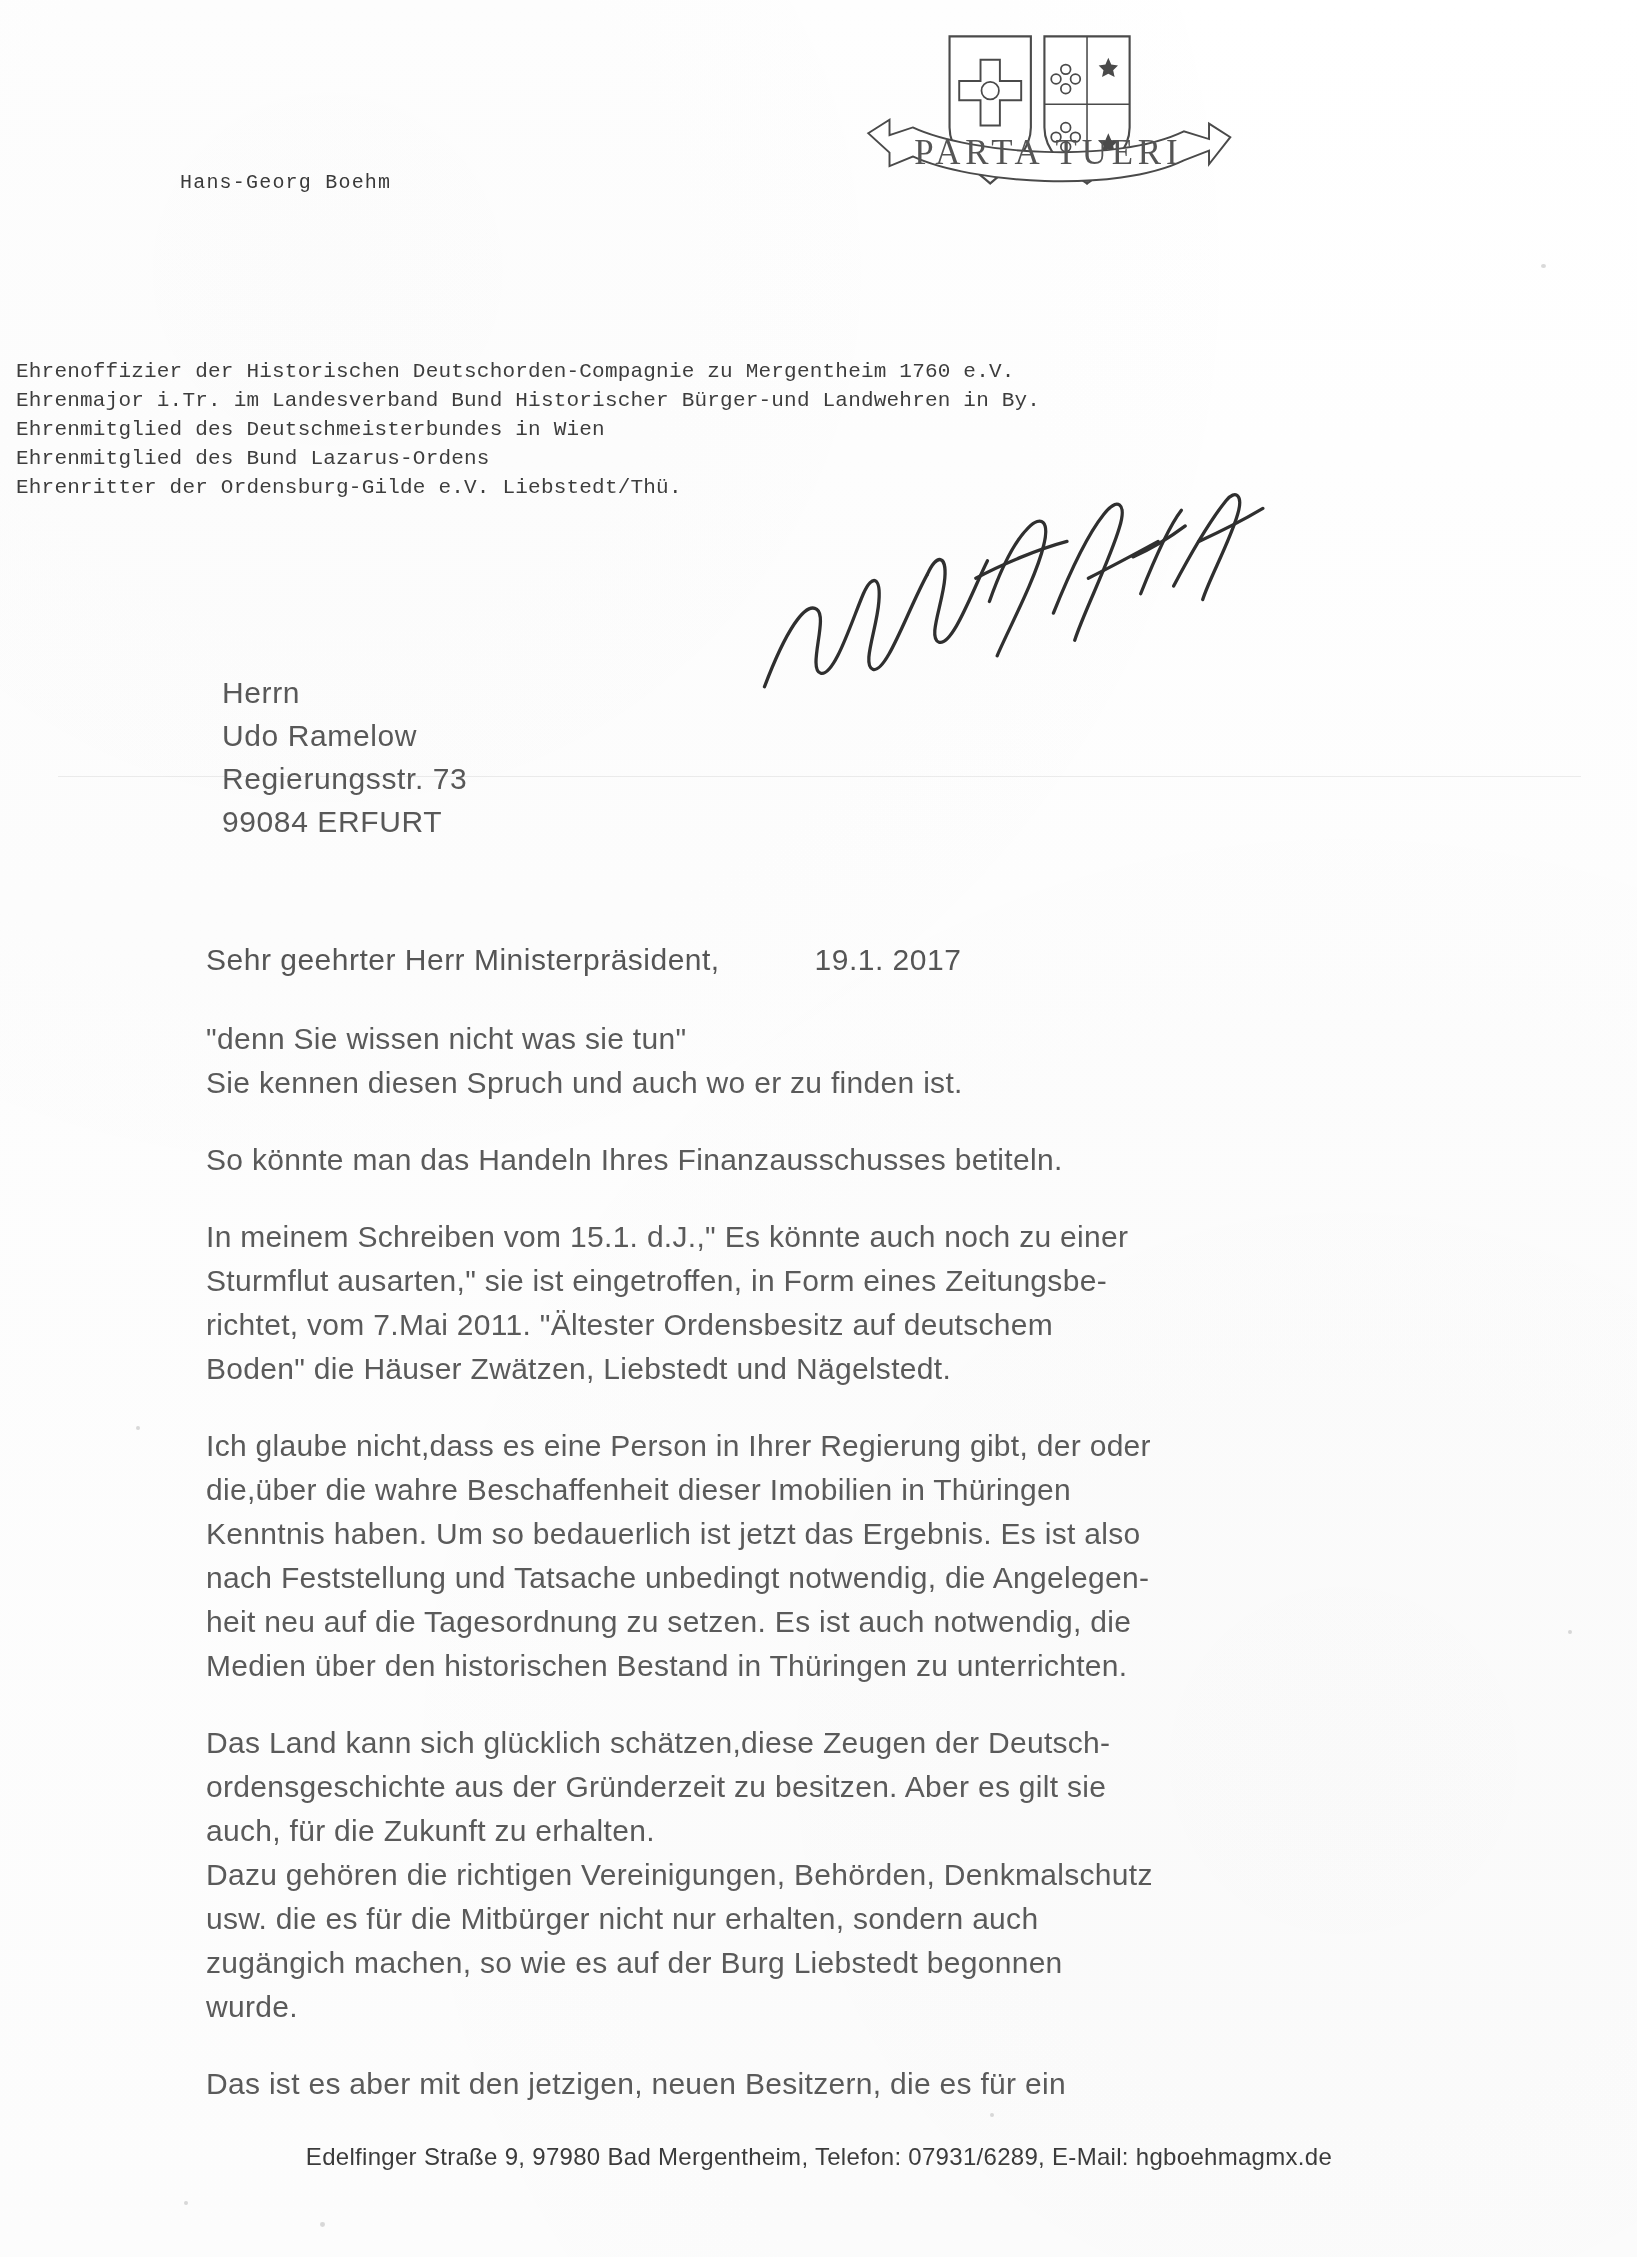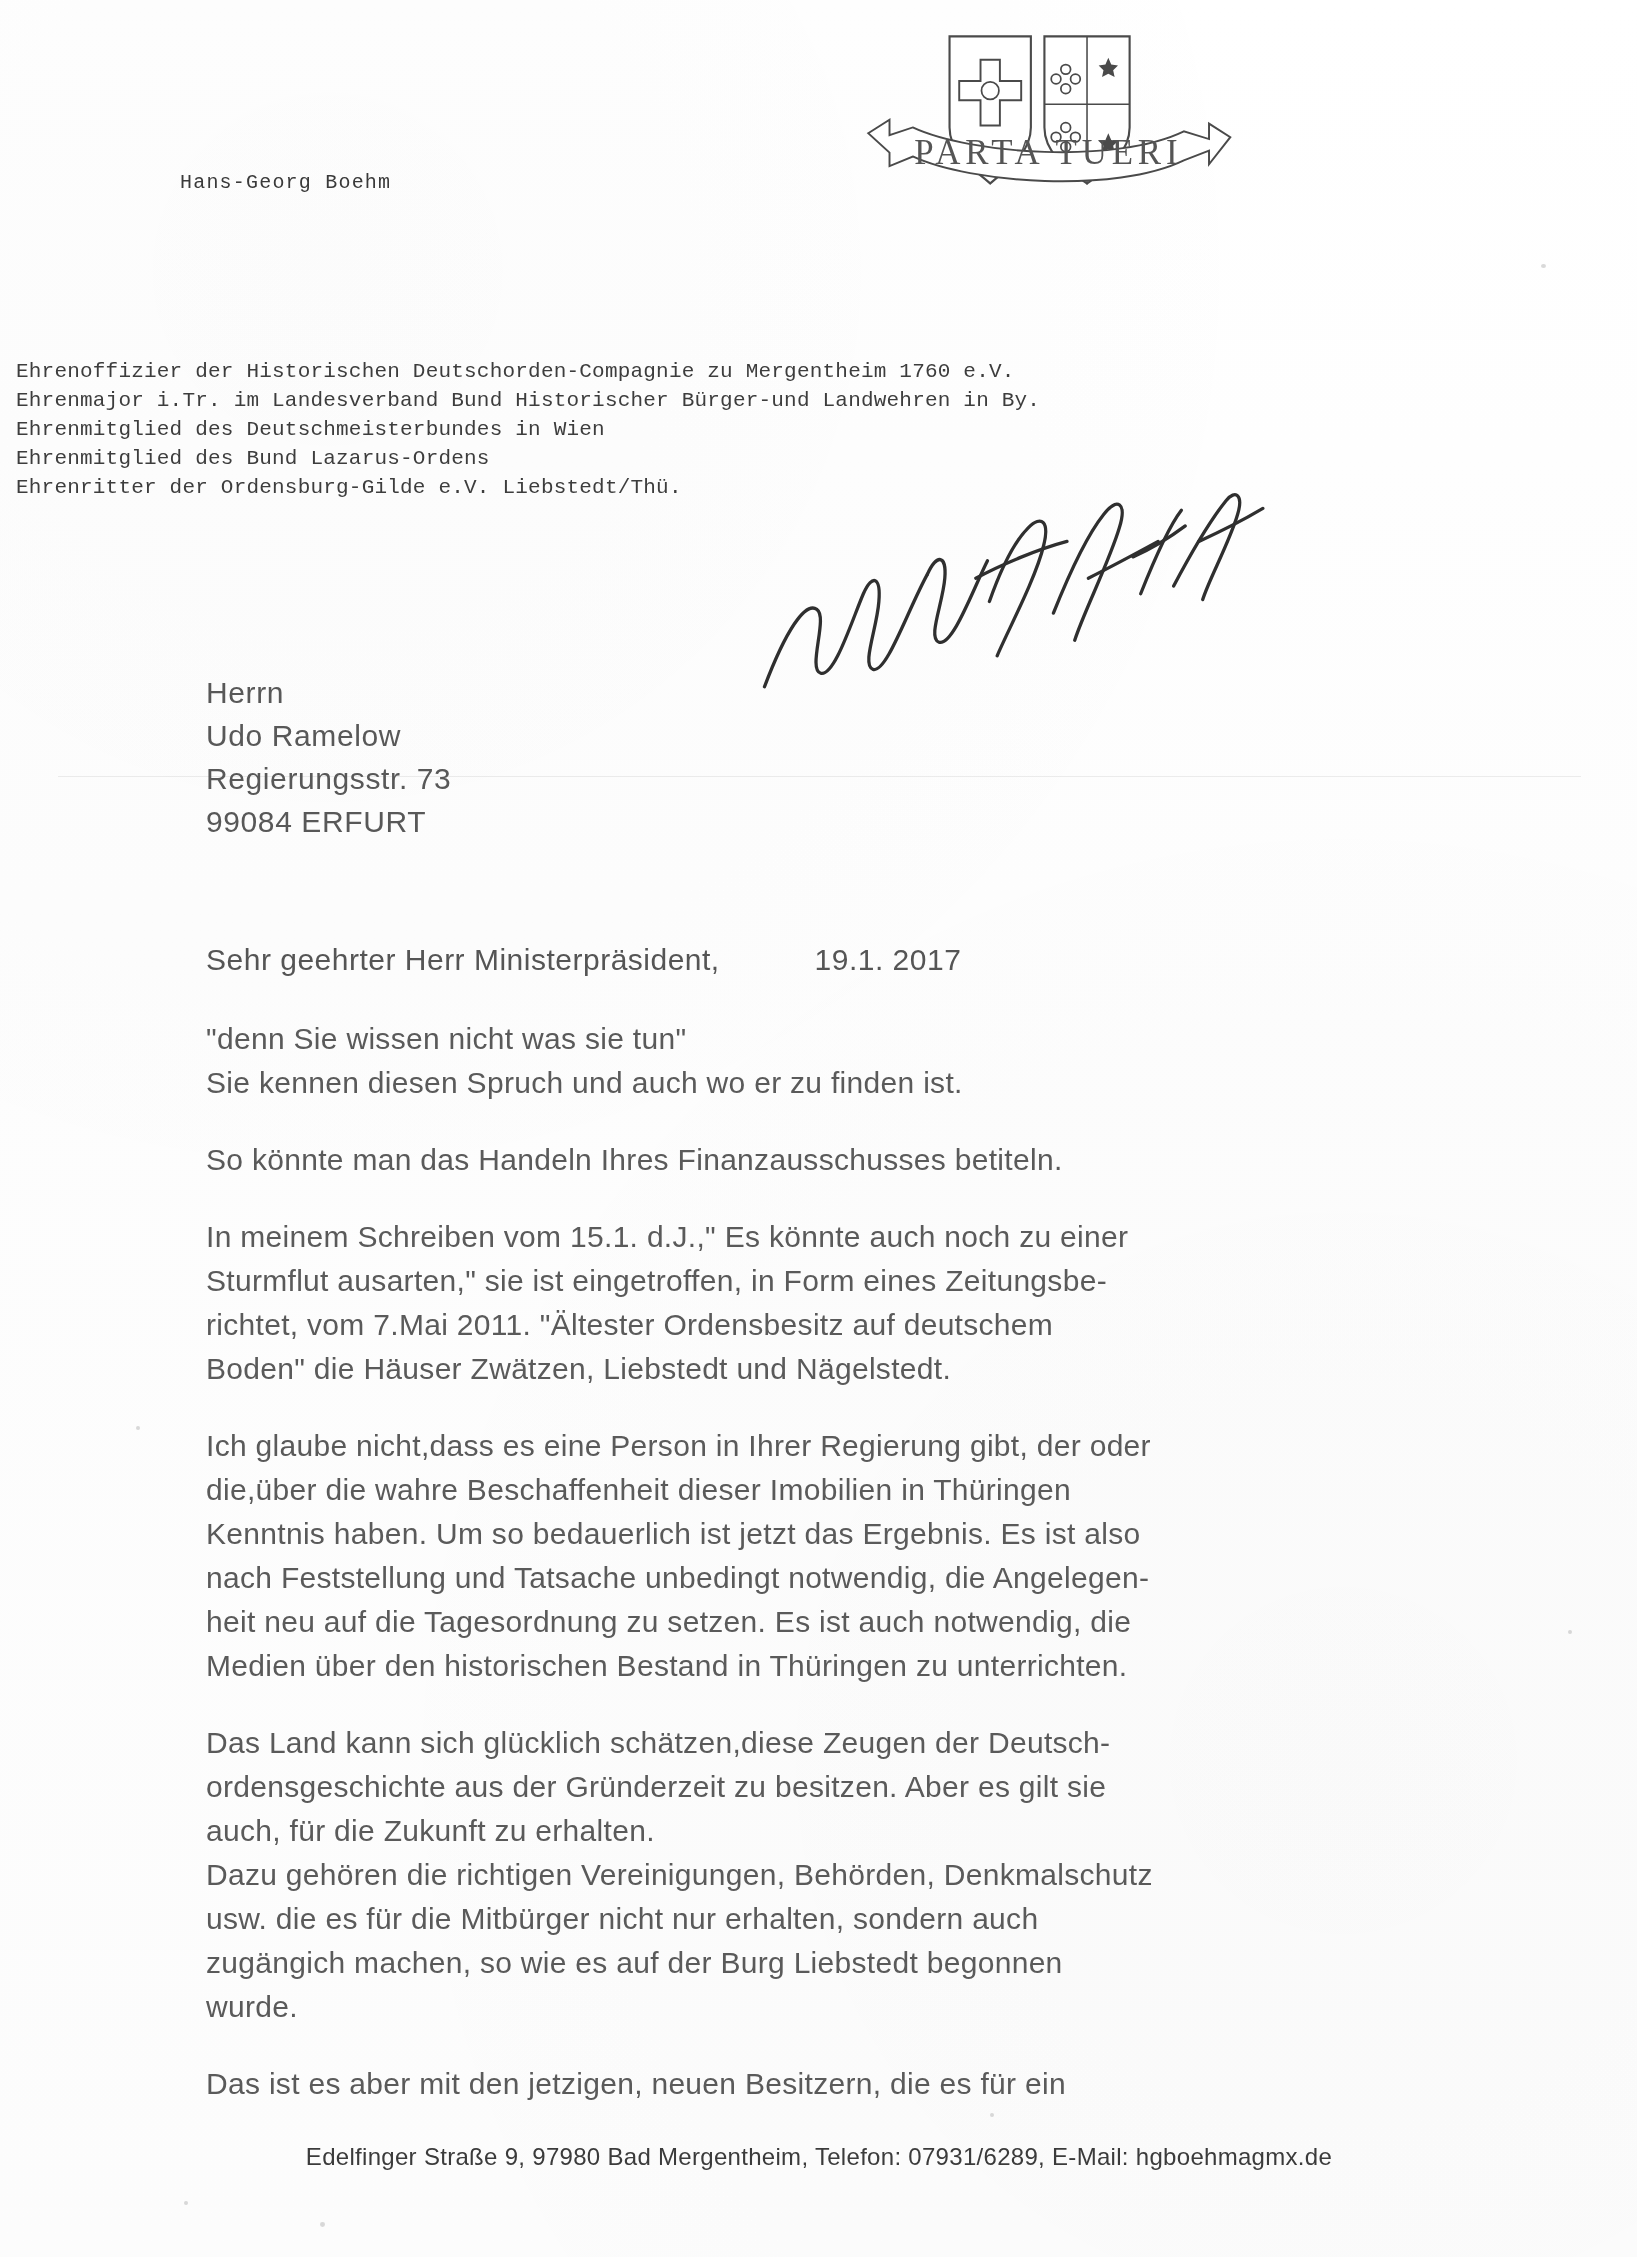--- a/index.html
+++ b/index.html
@@ -85,21 +85,21 @@
     left: 58px;
     top: 776px;
     width: 1523px;
     height: 1px;
     background: rgba(0,0,0,0.07);
   }
 
   
   .address {
     position: absolute;
-    left: 206px;
+    left: 222px;
     top: 671px;
     font-size: 30px;
     line-height: 43px;
     color: #585858;
     letter-spacing: 0.6px;
   }
 
   
   .salutation-row {
     position: absolute;

